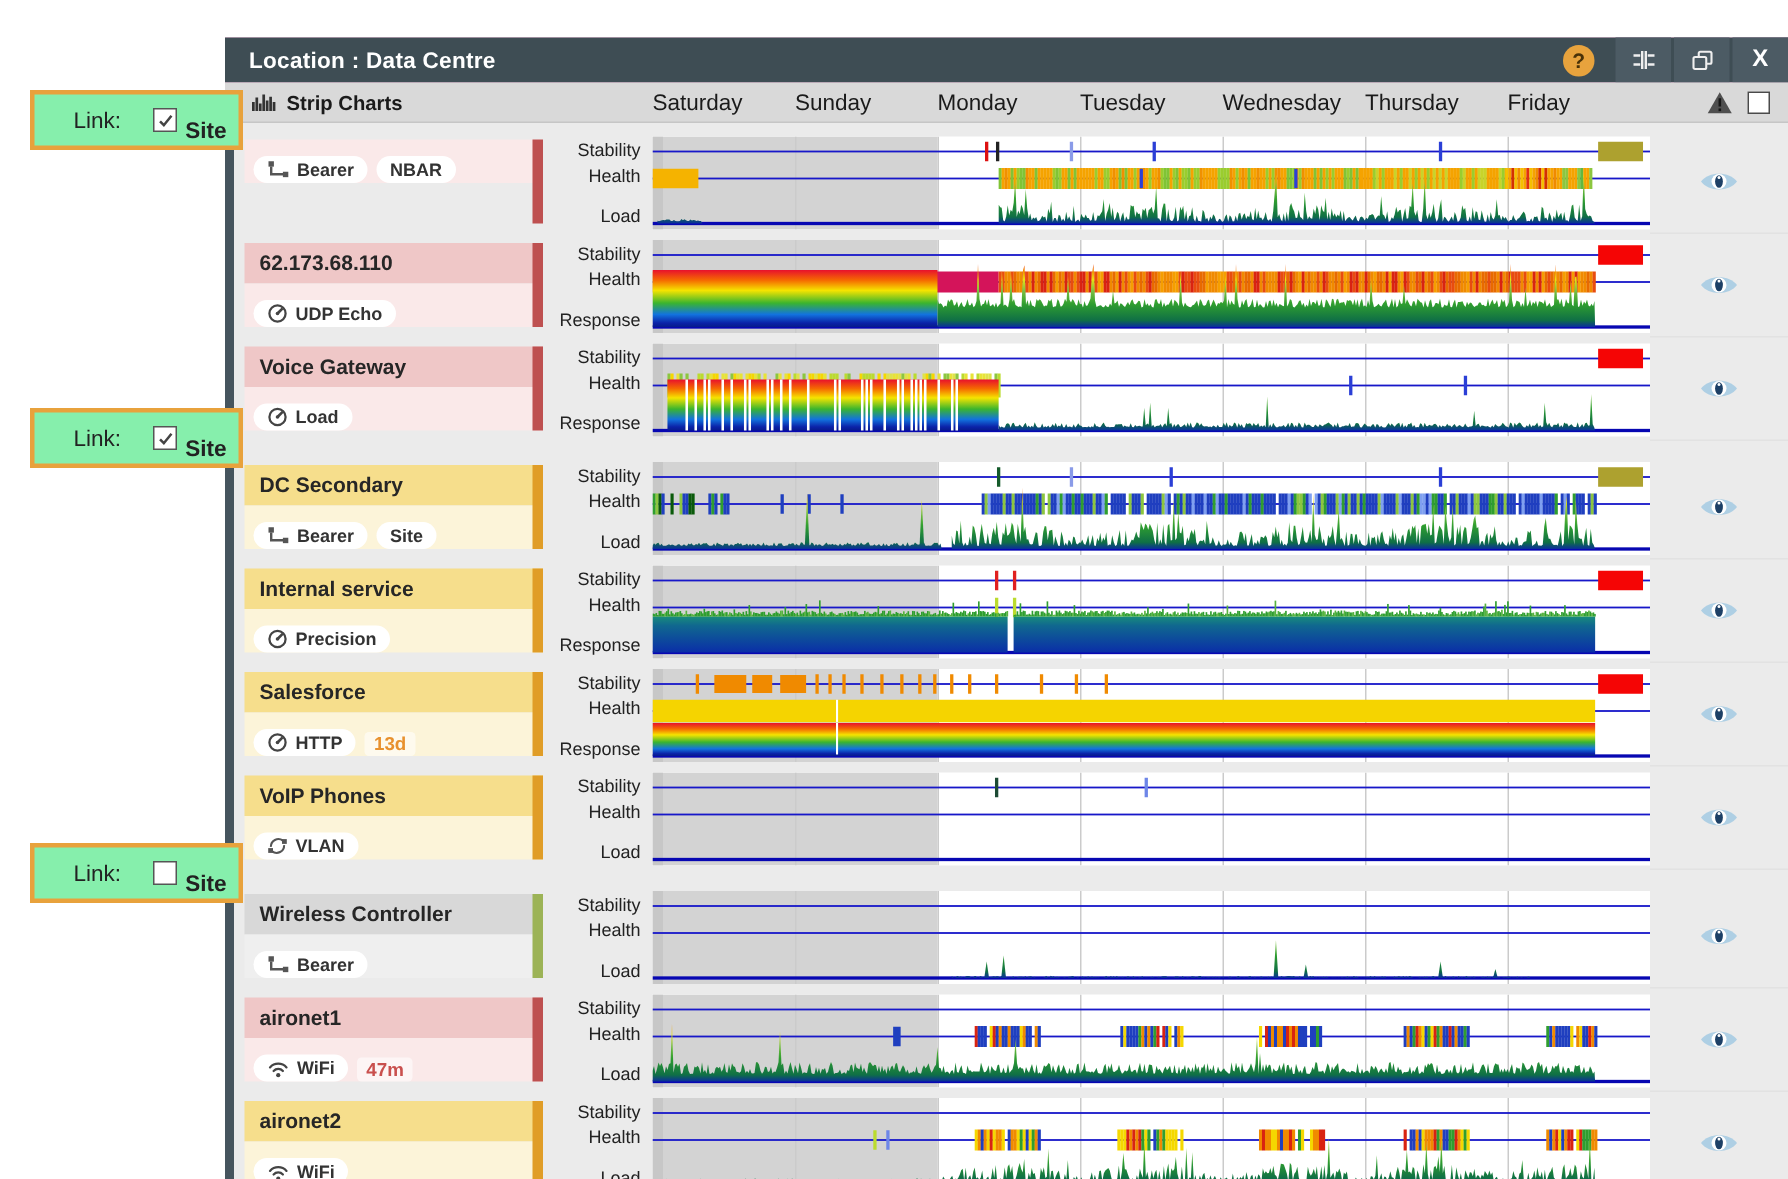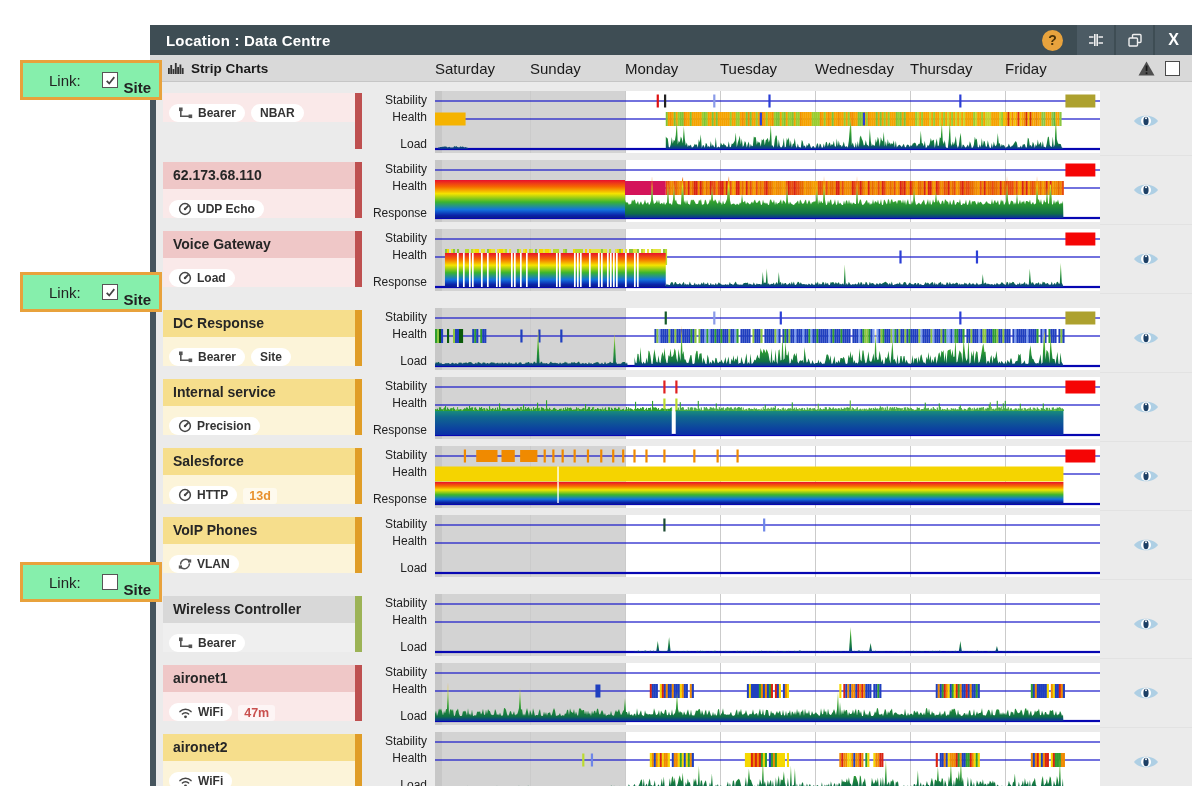--- a/index.html
+++ b/index.html
@@ -857,21 +857,21 @@
                 <path d="M1,9 C6,2 20,2 25,9 C20,16 6,16 1,9 Z" fill="#AECFE4"></path>
                 <circle cx="13" cy="9" r="5" fill="#FFFFFF"></circle>
                 <ellipse cx="13" cy="9" rx="2.6" ry="4.2" fill="#1D4066"></ellipse>
                 <circle cx="13" cy="6.3" r="1" fill="#FFFFFF"></circle>
               </svg>
             </span>
           </div>
         </div>
         <div class="row gap">
           <div class="card">
-            <div class="card-title" style="background: rgb(246, 222, 140);">DC Response</div>
+            <div class="card-title" style="background: rgb(246, 222, 140);">DC Secondary</div>
             <div class="card-body" style="background: rgb(252, 244, 217);">
               <span class="tag">
                 <span style="display: flex;">
                   <svg width="15" height="13" viewBox="0 0 15 13">
                     <rect x="1" y="0.5" width="3.6" height="3.6" fill="#555"></rect>
                     <path d="M2.8,4 v5.2 h8.2" stroke="#555" stroke-width="1.6" fill="none"></path>
                     <rect x="10.6" y="7.5" width="3.6" height="3.6" fill="#555"></rect>
                   </svg>
                 </span>
                 <span>Bearer</span>

